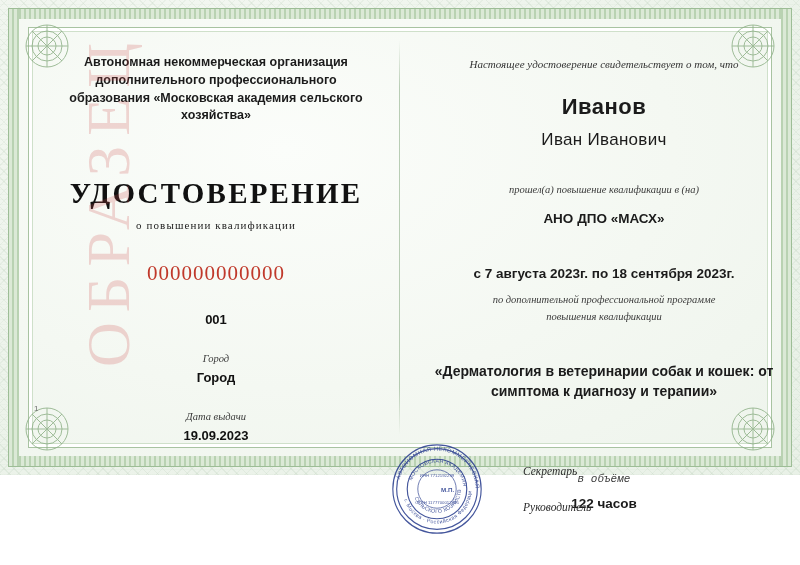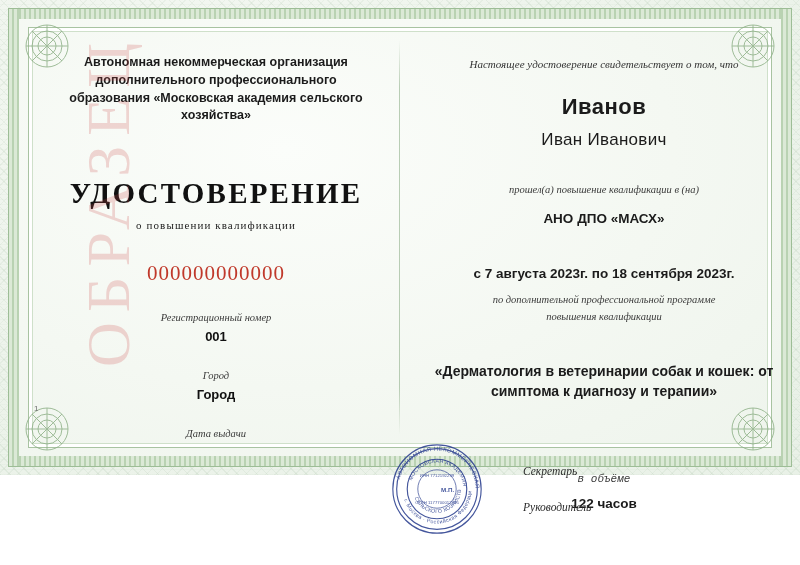--- a/index.html
+++ b/index.html
@@ -331,31 +331,31 @@
     <div class="col-left">
       <div class="org">Автономная некоммерческая организация дополнительного профессионального образования «Московская академия сельского хозяйства»</div>
 
       <div class="title">УДОСТОВЕРЕНИЕ</div>
       <div class="subtitle">о повышении квалификации</div>
 
       <div class="number">000000000000</div>
 
 
       <div class="field">
-        <div class="field-label">Регистрационный номер</div>
         <div class="field-value">001</div>
       </div>
 
       <div class="field">
         <div class="field-label">Город</div>
         <div class="field-value">Город</div>
       </div>
 
       <div class="field">
         <div class="field-label">Дата выдачи</div>
+        <div class="field-value">19.09.2023</div>
       </div>
     </div>
 
     <div class="col-right">
       <div class="attest">Настоящее удостоверение свидетельствует о том, что</div>
 
       <div class="surname">Иванов</div>
       <div class="fullname">Иван Иванович</div>
 
       <div class="passed-label">прошел(а) повышение квалификации в (на)</div>

